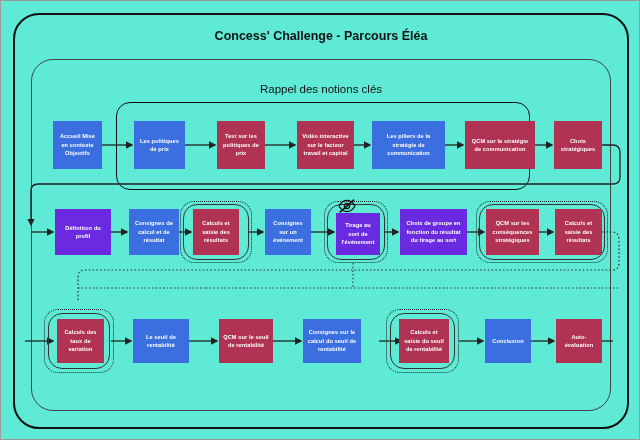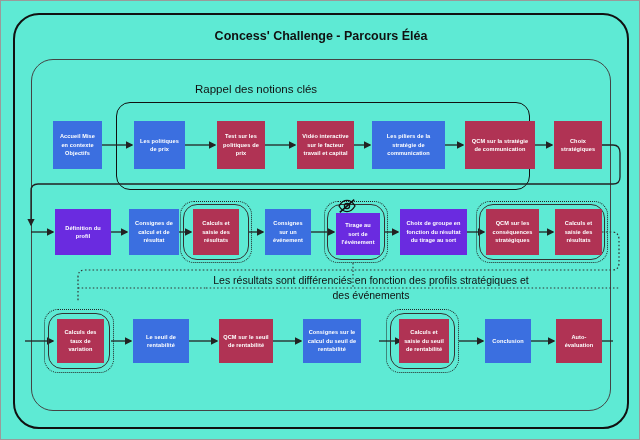--- a/index.html
+++ b/index.html
@@ -26,21 +26,22 @@
     position:absolute;left:30px;top:58px;width:580px;height:352px;
     box-sizing:border-box;
     border:1px solid #444;border-radius:22px;
   }
   .rappel-box{
     position:absolute;left:115px;top:101px;width:414px;height:88px;
     box-sizing:border-box;
     border:1.4px solid #111;border-radius:14px;
   }
   .section-title{
-    position:absolute;left:194px;top:82px;width:240px;
+    position:absolute;left:200px;top:82px;width:240px;
+    text-align:center;
     font-size:11.5px;color:#111;
   }
   .page-title{
     position:absolute;left:120px;top:28px;width:400px;
     text-align:center;
     font-size:12.5px;font-weight:bold;color:#111;
   }
   
   .node{
     position:absolute;
@@ -188,15 +189,14 @@
   <div class="node n-crim" style="left:218px;top:318px;width:54px;height:44px;">QCM sur le seuil de rentabilité</div>
   <div class="node n-blue" style="left:302px;top:318px;width:58px;height:44px;">Consignes sur le calcul du seuil de rentabilité</div>
 
   <div class="dgroup" style="left:385px;top:308px;width:73px;height:64px;"></div>
   <div class="sgroup" style="left:389px;top:312px;width:65px;height:56px;"></div>
   <div class="node n-crim" style="left:398px;top:318px;width:50px;height:44px;">Calculs et saisie du seuil de rentabilité</div>
 
   <div class="node n-blue" style="left:484px;top:318px;width:46px;height:44px;">Conclusion</div>
   <div class="node n-crim" style="left:555px;top:318px;width:46px;height:44px;">Auto-évaluation</div>
 
-  <div class="annot">Les résultats sont différenciés en fonction des profils stratégiques et des événements</div>
 
 </div>
 
 </body></html>

